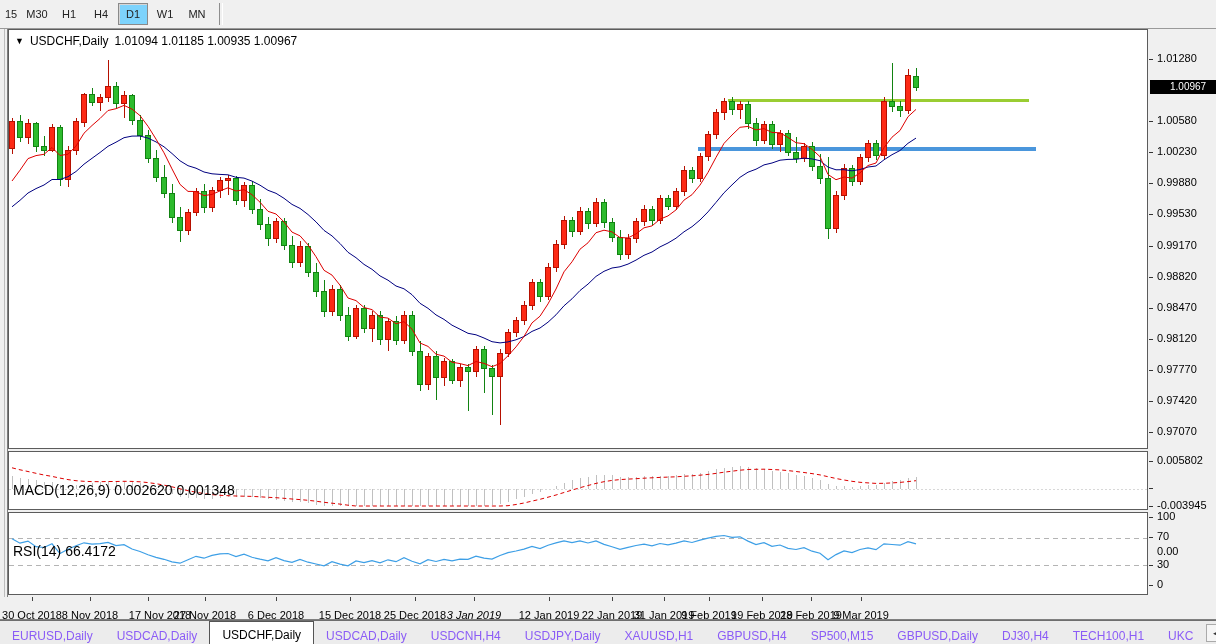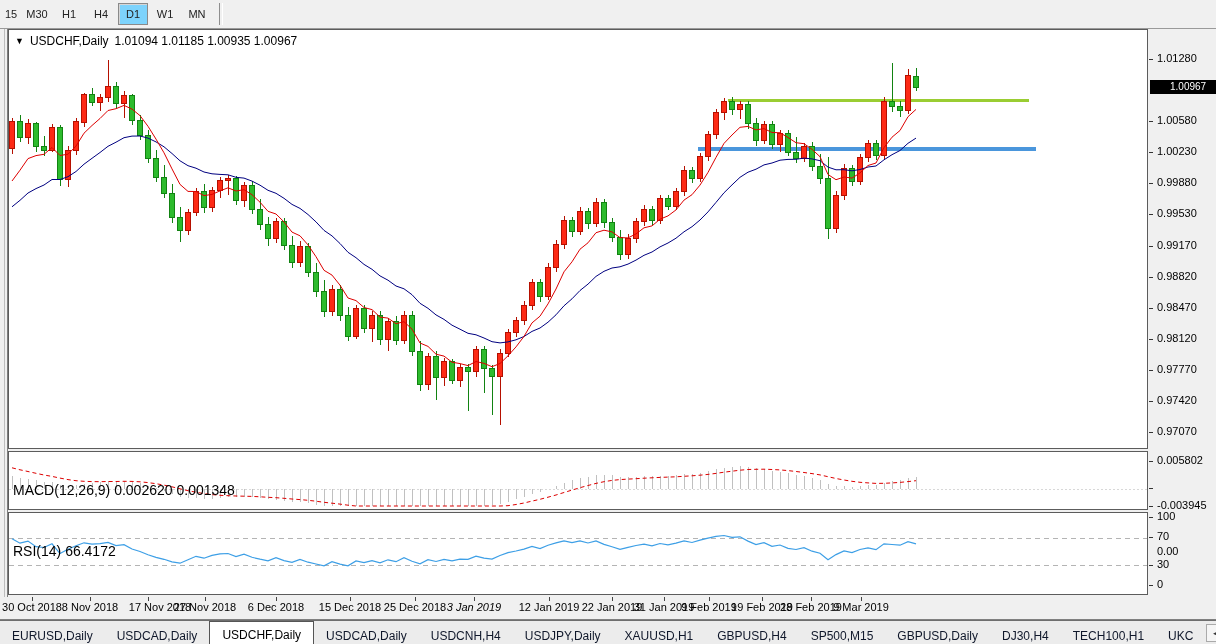--- a/index.html
+++ b/index.html
@@ -25,25 +25,25 @@
   #chart-title .tri{font-size:9px;}
   .ind-label{left:4px;top:7px;font-size:14px;color:#000;white-space:nowrap;margin-top:23px;}
   
   #axis-col{left:1149px;top:29px;width:67px;height:589px;background:#f0f0f0;}
   .axlbl{position:absolute;left:8px;font-size:11px;color:#000;white-space:nowrap;}
   .axtick{position:absolute;left:0;width:4px;height:1px;background:#333;}
   #cur-price-tag{position:absolute;left:1px;width:56px;height:14px;background:#000;color:#fff;
                  font-size:10px;display:flex;align-items:center;padding-left:20px;}
   
   #date-axis{left:0px;top:597px;width:1216px;height:22px;background:#f0f0f0;border-bottom:1px solid #808080;}
-  .datelbl{position:absolute;top:4px;font-size:11px;color:#000;transform:translateX(-50%);white-space:nowrap;}
+  .datelbl{position:absolute;top:12px;font-size:11px;color:#000;transform:translateX(-50%);white-space:nowrap;}
   .datetick{position:absolute;top:0;width:1px;height:4px;background:#444;}
   
   #tabsbar{left:0;top:620px;width:1216px;height:24px;background:#ececec;border-top:1px solid #6e6e6e;display:flex;align-items:flex-end;overflow:hidden;}
-  .ctab{height:19px;padding:2px 12px 0 12px;font-size:12px;color:#0f172a;display:flex;align-items:center;white-space:nowrap;cursor:default;}
+  .ctab{height:19px;padding:2px 12px 0 12px;font-size:12px;color:#8b5cf6;display:flex;align-items:center;white-space:nowrap;cursor:default;}
   .ctab.active{background:#ffffff;color:#000;border:1px solid #555;border-bottom:none;height:21px;margin-top:0;}
   .ctab-sep{width:1px;height:13px;background:#9a9a9a;margin-bottom:4px;}
   #tab-scroll{margin-left:auto;display:flex;align-items:center;height:100%;padding-right:2px;background:#ececec;}
   .scrollbtn{width:16px;height:16px;font-size:8px;color:#333;display:flex;align-items:center;justify-content:center;border:1px solid #aaa;background:#f5f5f5;margin-left:1px;}
 </style>
 </head>
 <body>
 
 <div id="toolbar" class="abs">
     <div class="tfbtn partial">15</div>

